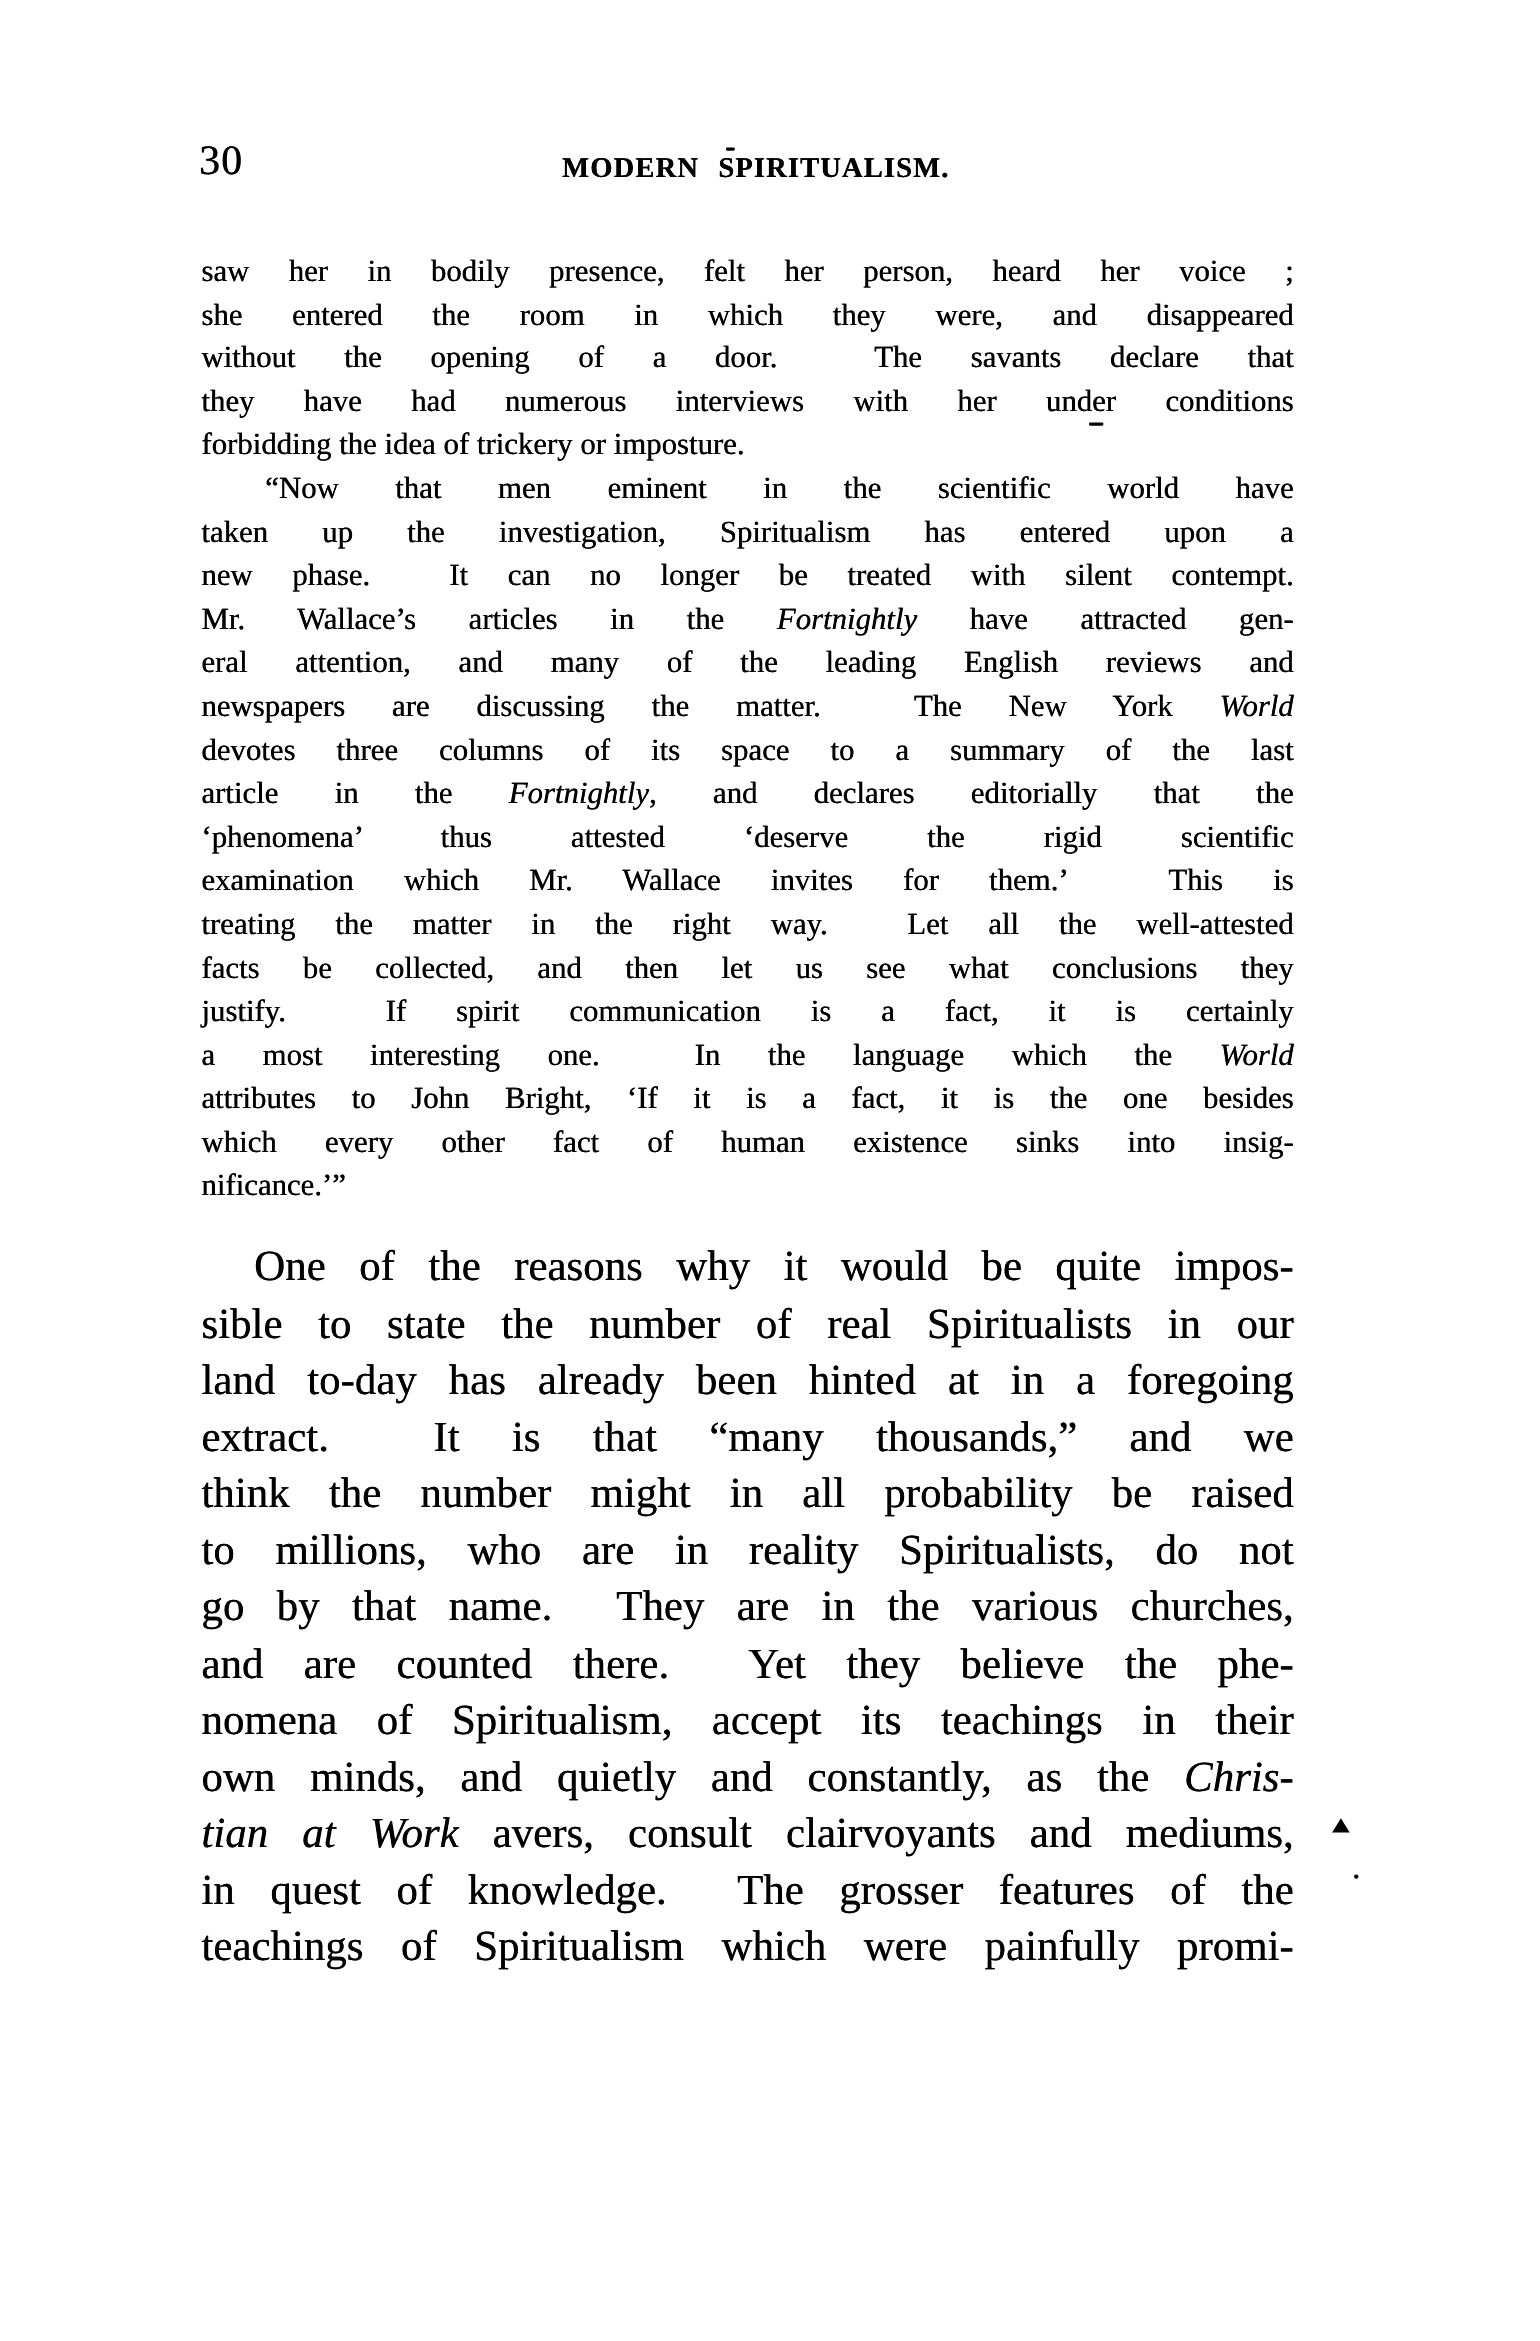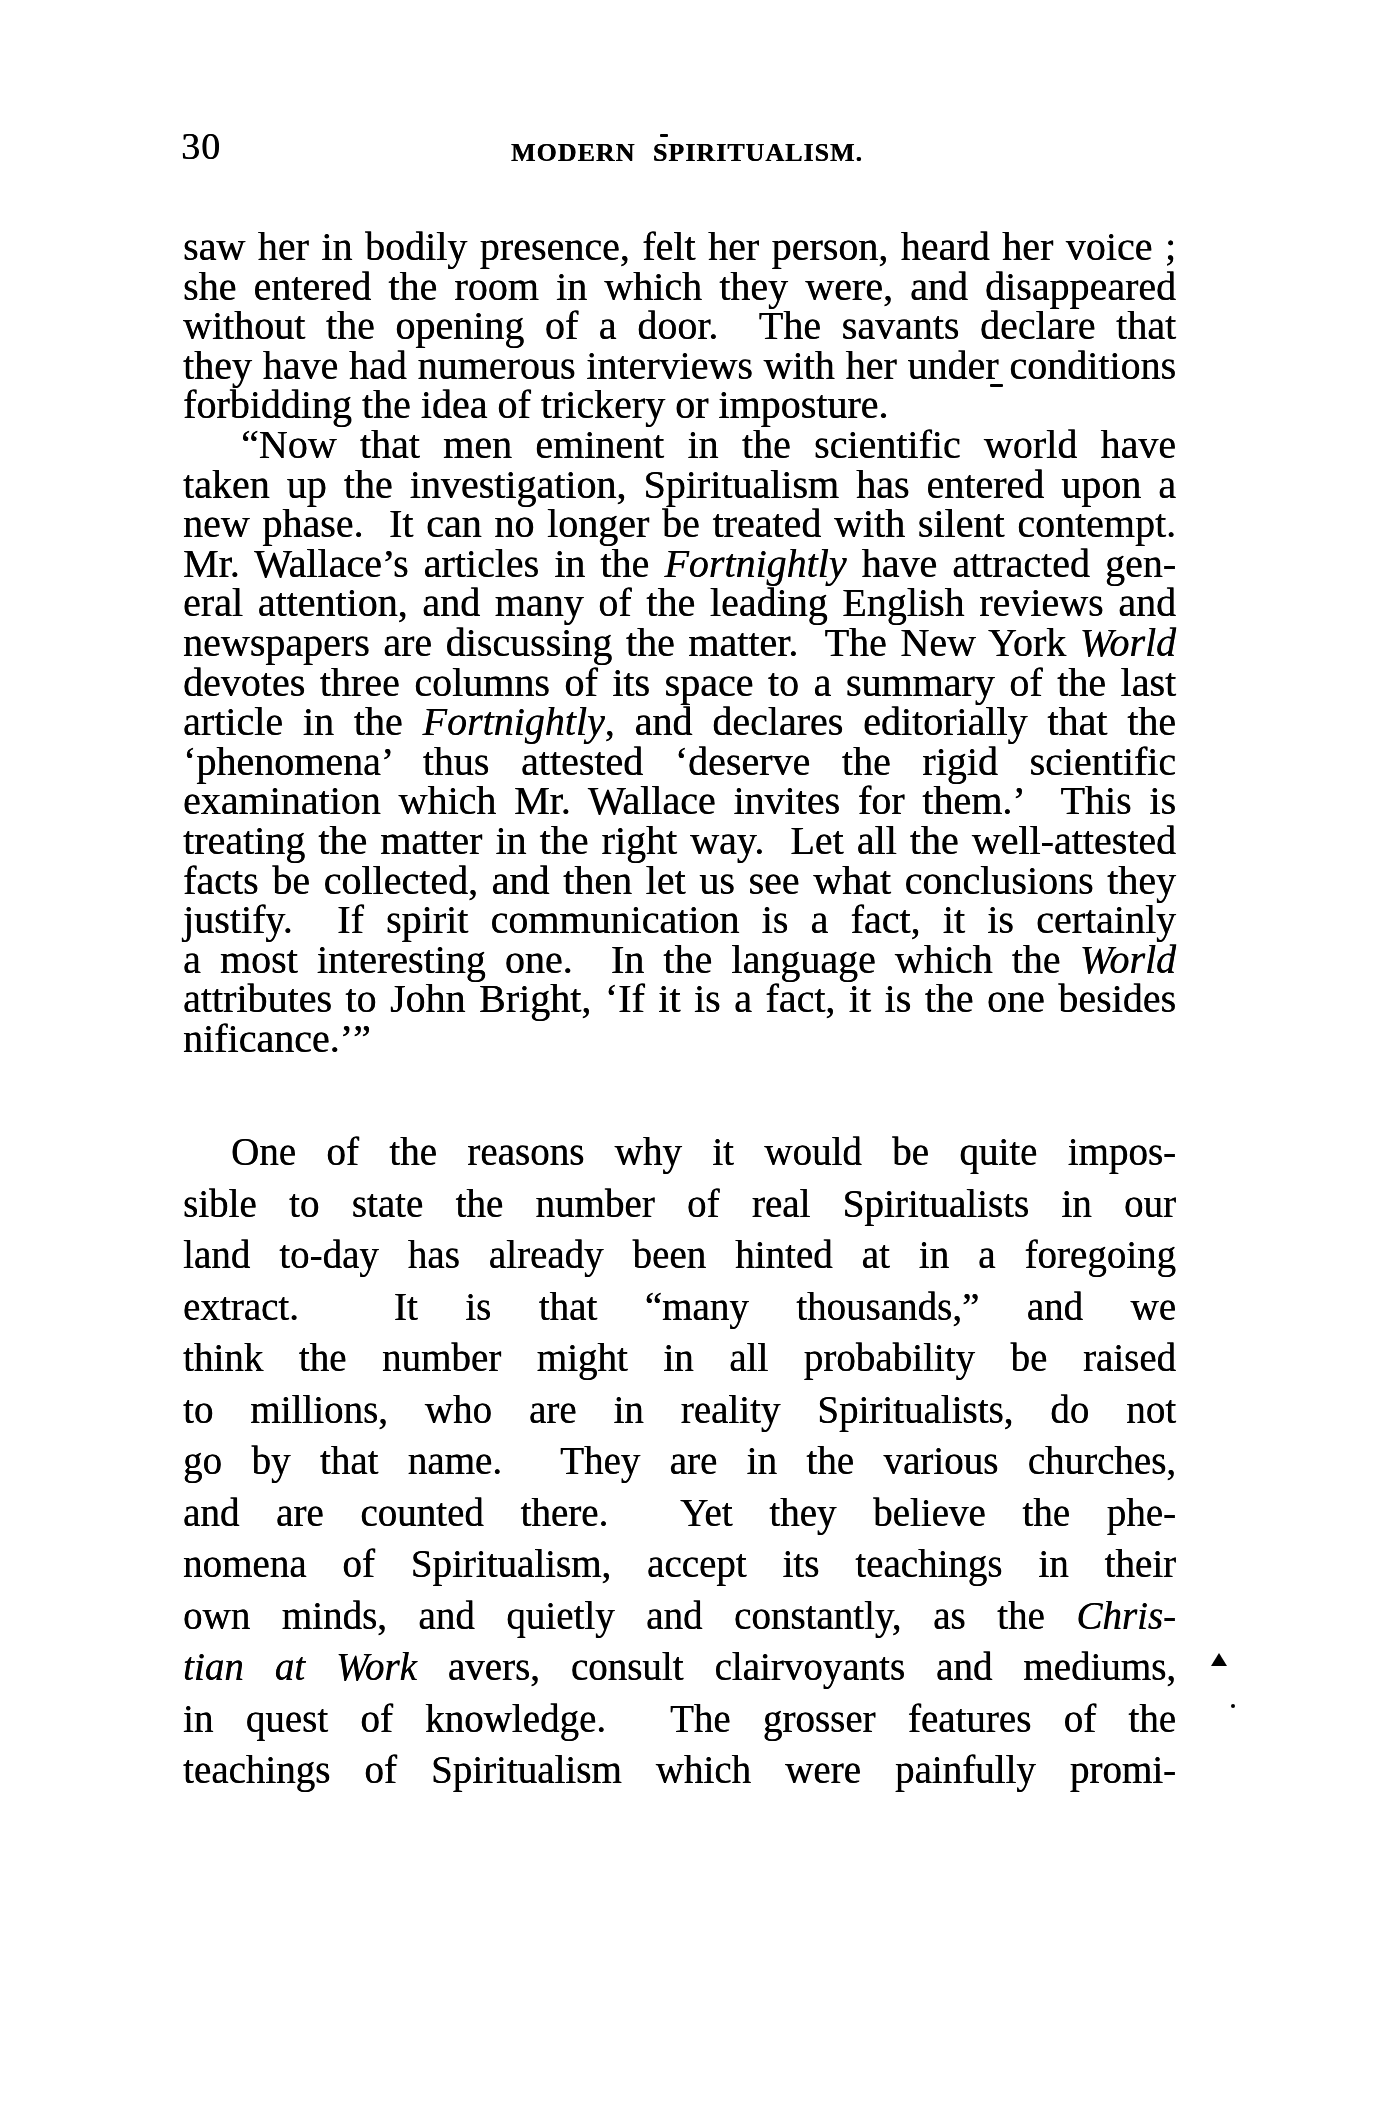--- a/index.html
+++ b/index.html
@@ -36,21 +36,21 @@
     text-shadow: 0.3px 0 0 currentColor;
   }
   .text-block {
     position: absolute;
     left: 183px;
     width: 993px;
     text-shadow: 0.35px 0 0 currentColor;
   }
   .block-small {
     top: 227px;
-    font-size: 40px;
+    font-size: 28px;
     line-height: 39.6px;
   }
   .block-large {
     top: 1126px;
     font-size: 39px;
     line-height: 51.5px;
   }
   .line {
     text-align: justify;
     text-align-last: justify;
@@ -94,20 +94,21 @@
       <div class="line"><span>newspapers are discussing the matter.&nbsp; The New York </span><span class="it">World</span></div>
       <div class="line"><span>devotes three columns of its space to a summary of the last</span></div>
       <div class="line"><span>article in the </span><span class="it">Fortnightly</span><span>, and declares editorially that the</span></div>
       <div class="line"><span>‘phenomena’ thus attested ‘deserve the rigid scientific</span></div>
       <div class="line"><span>examination which Mr. Wallace invites for them.’&nbsp; This is</span></div>
       <div class="line"><span>treating the matter in the right way.&nbsp; Let all the well-attested</span></div>
       <div class="line"><span>facts be collected, and then let us see what conclusions they</span></div>
       <div class="line"><span>justify.&nbsp; If spirit communication is a fact, it is certainly</span></div>
       <div class="line"><span>a most interesting one.&nbsp; In the language which the </span><span class="it">World</span></div>
       <div class="line"><span>attributes to John Bright, ‘If it is a fact, it is the one besides</span></div>
+      <div class="line"><span>which every other fact of human existence sinks into insig-</span></div>
       <div class="line last"><span>nificance.’”</span></div>
     </div>
 
   <div class="text-block block-large">
       <div class="line ind"><span>One of the reasons why it would be quite impos-</span></div>
       <div class="line"><span>sible to state the number of real Spiritualists in our</span></div>
       <div class="line"><span>land to-day has already been hinted at in a foregoing</span></div>
       <div class="line"><span>extract.&nbsp; It is that “many thousands,” and we</span></div>
       <div class="line"><span>think the number might in all probability be raised</span></div>
       <div class="line"><span>to millions, who are in reality Spiritualists, do not</span></div>

